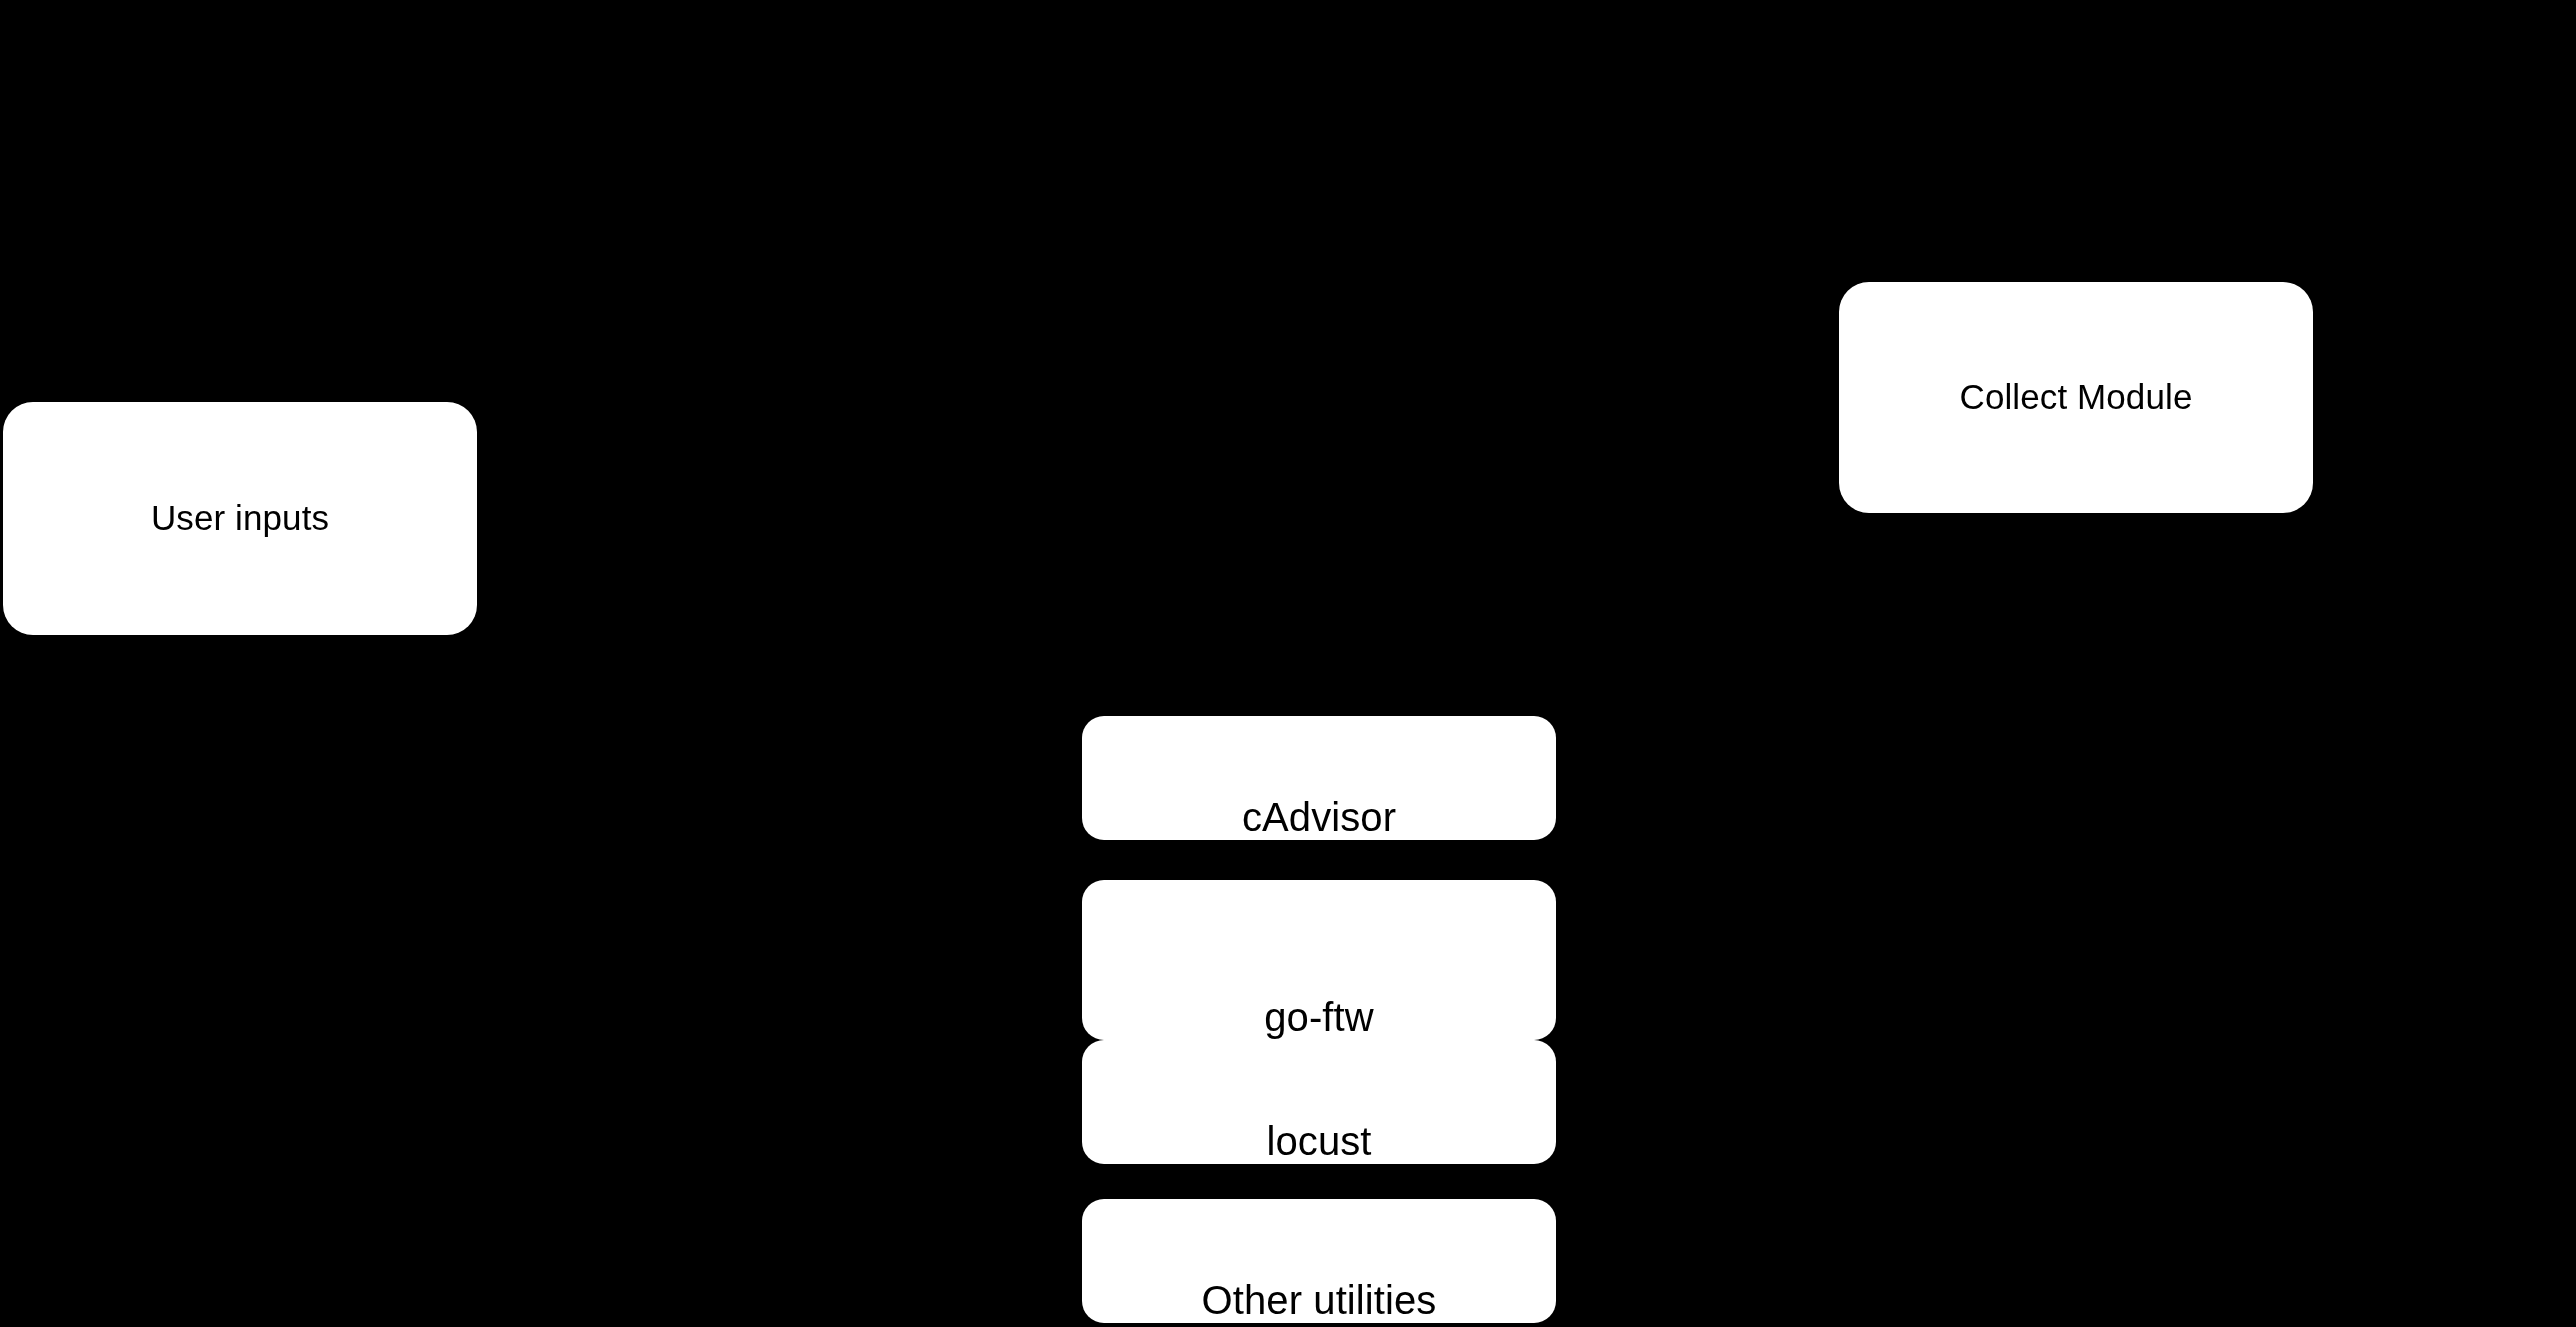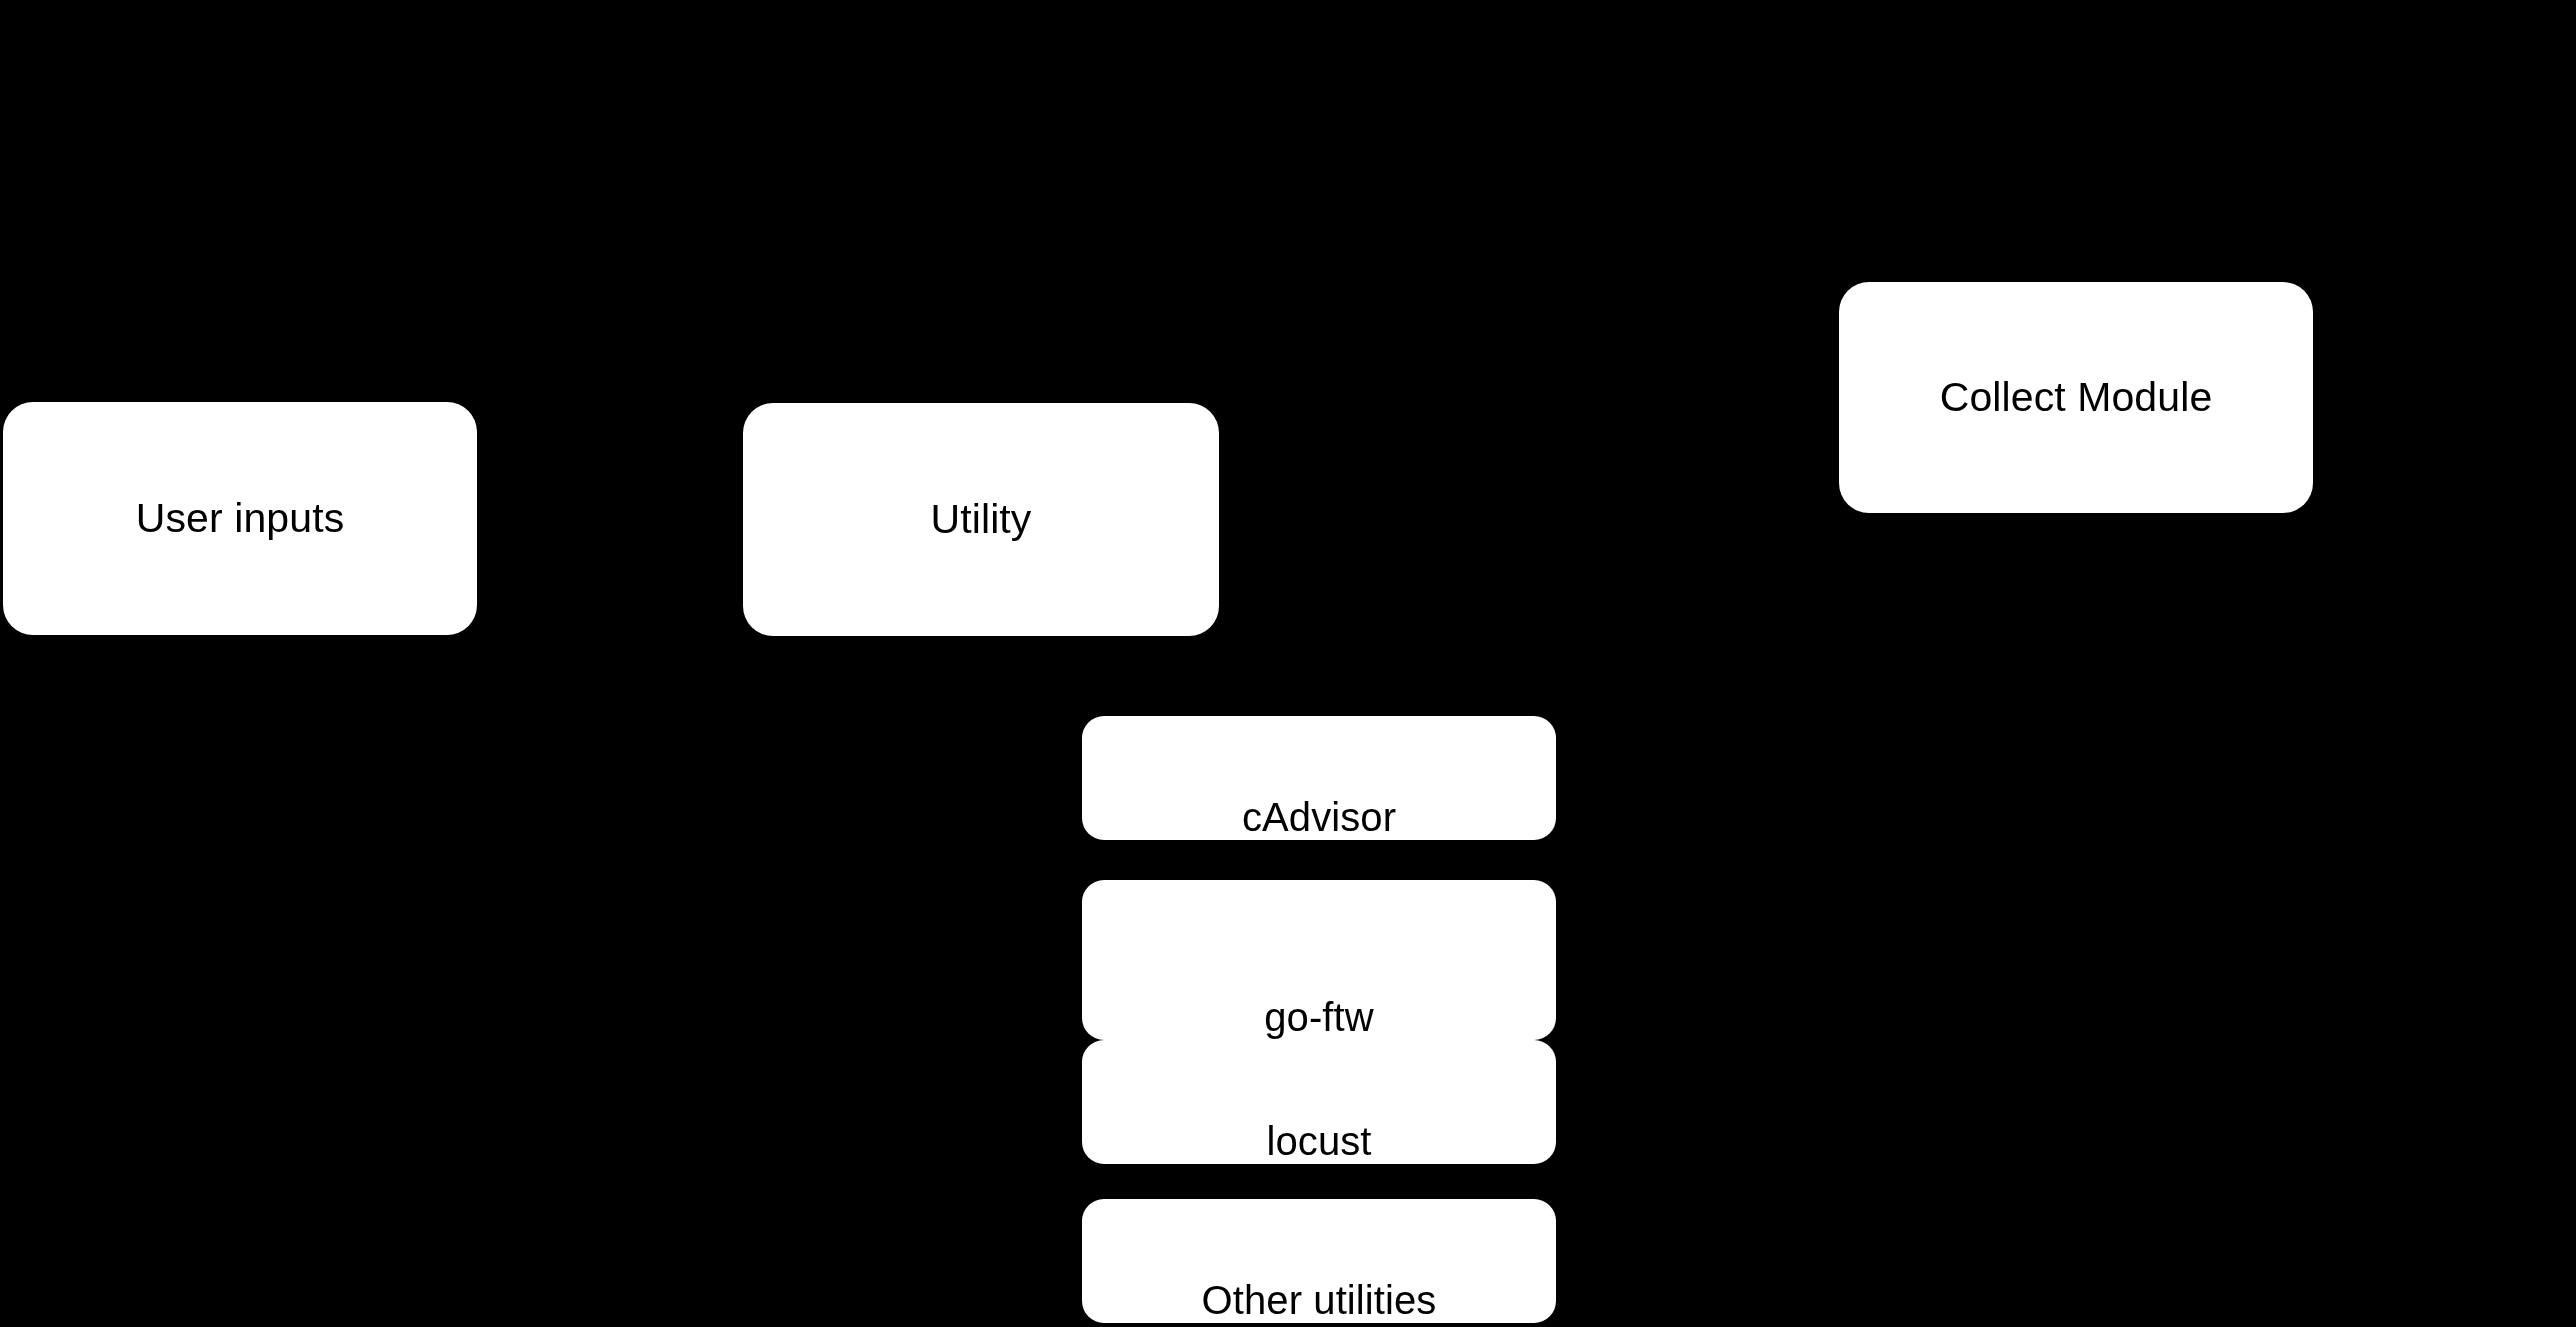--- a/index.html
+++ b/index.html
@@ -29,21 +29,21 @@
     box-sizing: border-box;
     background: #ffffff;
     border-radius: 30px;
     display: flex;
     align-items: center;
     justify-content: center;
     overflow: hidden;
   }
   .node .label {
     color: #000000;
-    font-size: 41px;
+    font-size: 35px;
     line-height: 1.15;
     letter-spacing: 0.1px;
     white-space: nowrap;
     text-align: center;
     font-weight: 400;
   }
 
   
   .node.large { border-radius: 30px; }
 
@@ -64,23 +64,20 @@
 </style>
 </head>
 <body>
 
 <div id="canvas">
 
   <div class="node large" id="node-user-inputs">
     <span class="label">User inputs</span>
   </div>
 
-  <div class="node large" id="node-utility">
-    <span class="label">Utility</span>
-  </div>
 
   <div class="node small" id="node-cadvisor">
     <span class="label">cAdvisor</span>
   </div>
 
   <div class="node small" id="node-go-ftw">
     <span class="label">go-ftw</span>
   </div>
 
   <div class="node small" id="node-other-utilities">

